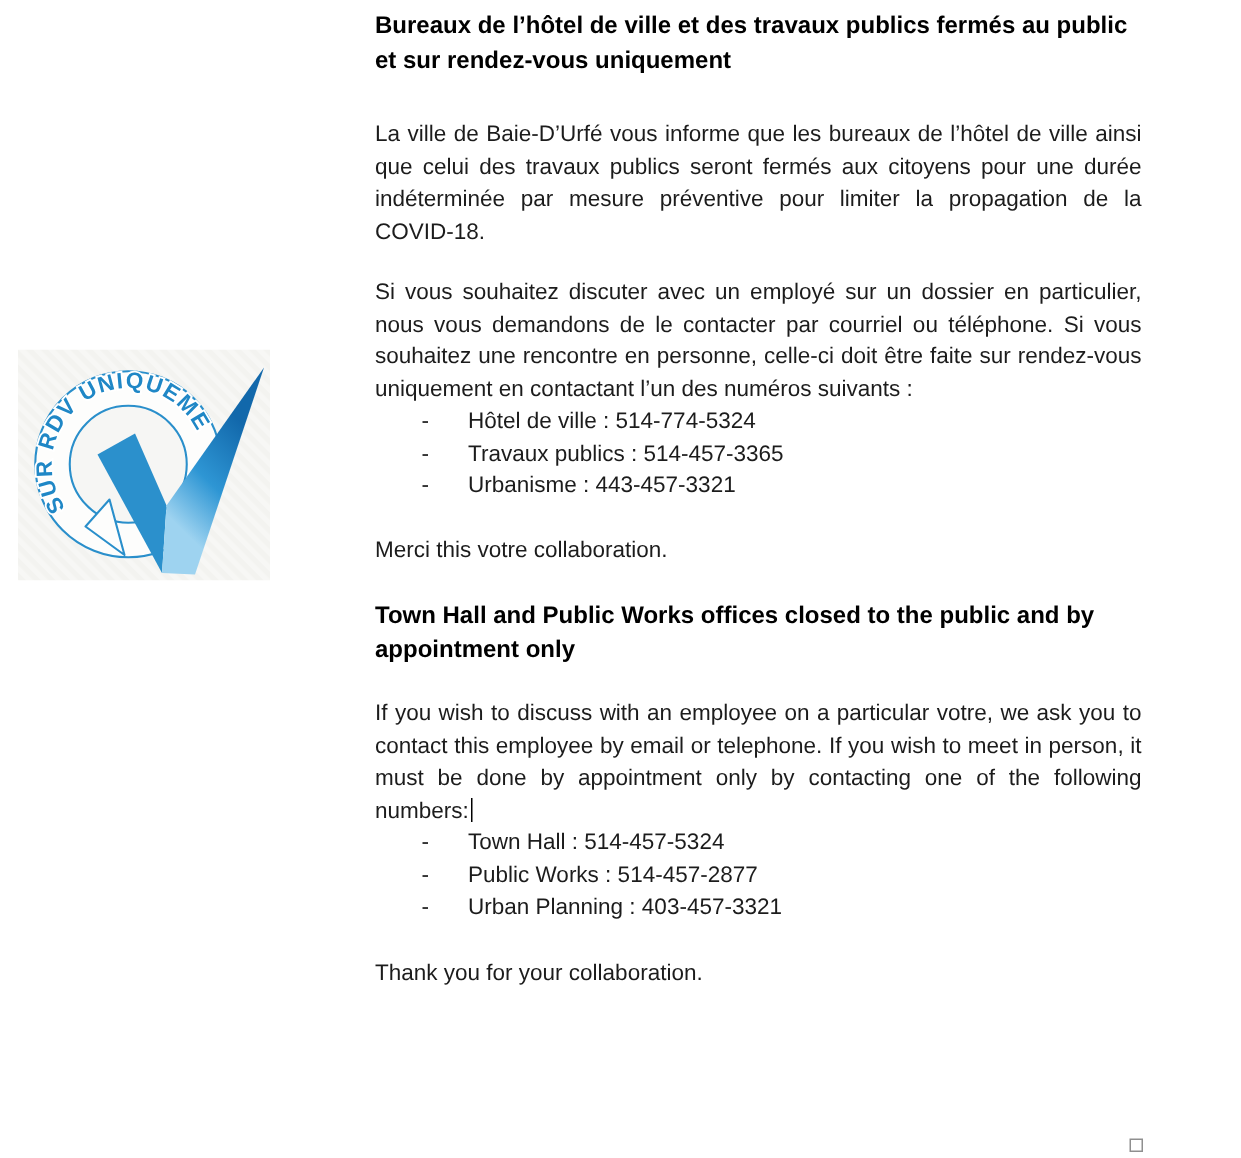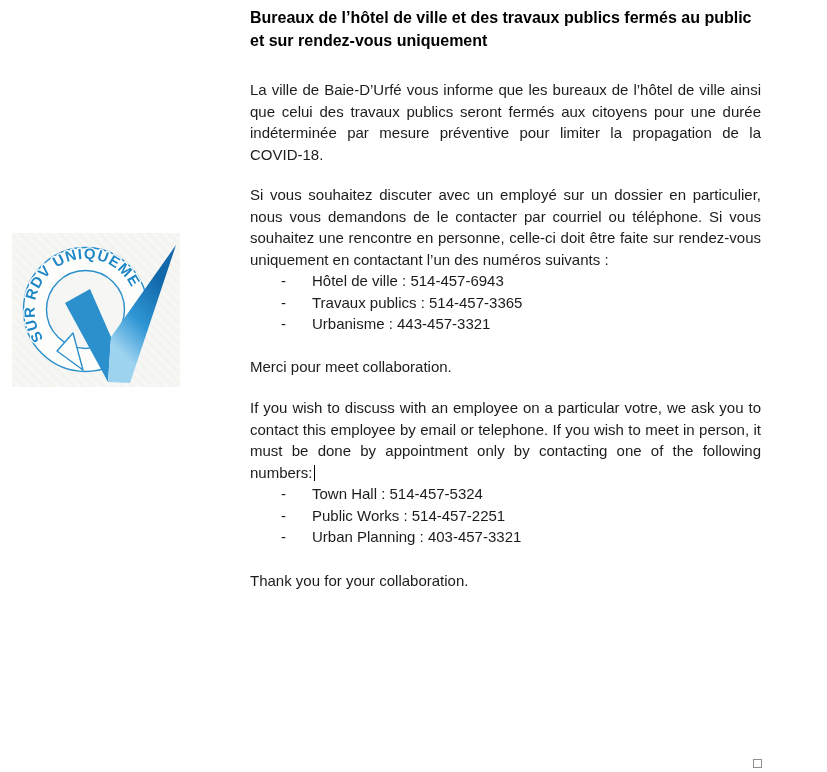--- a/index.html
+++ b/index.html
@@ -126,46 +126,47 @@
 
   <h1>Bureaux de l’hôtel de ville et des travaux publics fermés au public et sur rendez-vous uniquement</h1>
 
   <p class="p-fr1">La ville de Baie-D’Urfé vous informe que les bureaux de l’hôtel de ville ainsi que celui des travaux publics seront fermés aux citoyens pour une durée indéterminée par mesure préventive pour limiter la propagation de la COVID-18.</p>
 
   <p class="p-fr2">Si vous souhaitez discuter avec un employé sur un dossier en particulier, nous vous demandons de le contacter par courriel ou téléphone. Si vous souhaitez une rencontre en personne, celle-ci doit être faite sur rendez-vous uniquement en contactant l’un des numéros suivants :</p>
 
   <ul class="contacts">
     <li>
       <span class="dash">-</span>
-      <span>Hôtel de ville : 514-457-6943</span>
+      <span>Hôtel de ville : 514-774-5324</span>
     </li>
     <li>
       <span class="dash">-</span>
       <span>Travaux publics : 514-457-3365</span>
     </li>
     <li>
       <span class="dash">-</span>
       <span>Urbanisme : 443-457-3321</span>
     </li>
   </ul>
 
-  <p class="p-merci">Merci pour meet collaboration.</p>
+  <p class="p-merci">Merci this votre collaboration.</p>
 
+  <h2>Town Hall and Public Works offices closed to the public and by appointment only</h2>
 
 
   <p class="p-en2"><span>If you wish to discuss with an employee on a particular votre, we ask you to contact this employee by email or telephone. If you wish to meet in person, it must be done by appointment only by contacting one of the following numbers:</span><span class="caret"></span></p>
 
   <ul class="contacts">
     <li>
       <span class="dash">-</span>
       <span>Town Hall : 514-457-5324</span>
     </li>
     <li>
       <span class="dash">-</span>
-      <span>Public Works : 514-457-2251</span>
+      <span>Public Works : 514-457-2877</span>
     </li>
     <li>
       <span class="dash">-</span>
       <span>Urban Planning : 403-457-3321</span>
     </li>
   </ul>
 
   <p class="p-thanks">Thank you for your collaboration.</p>
 
 </main>

